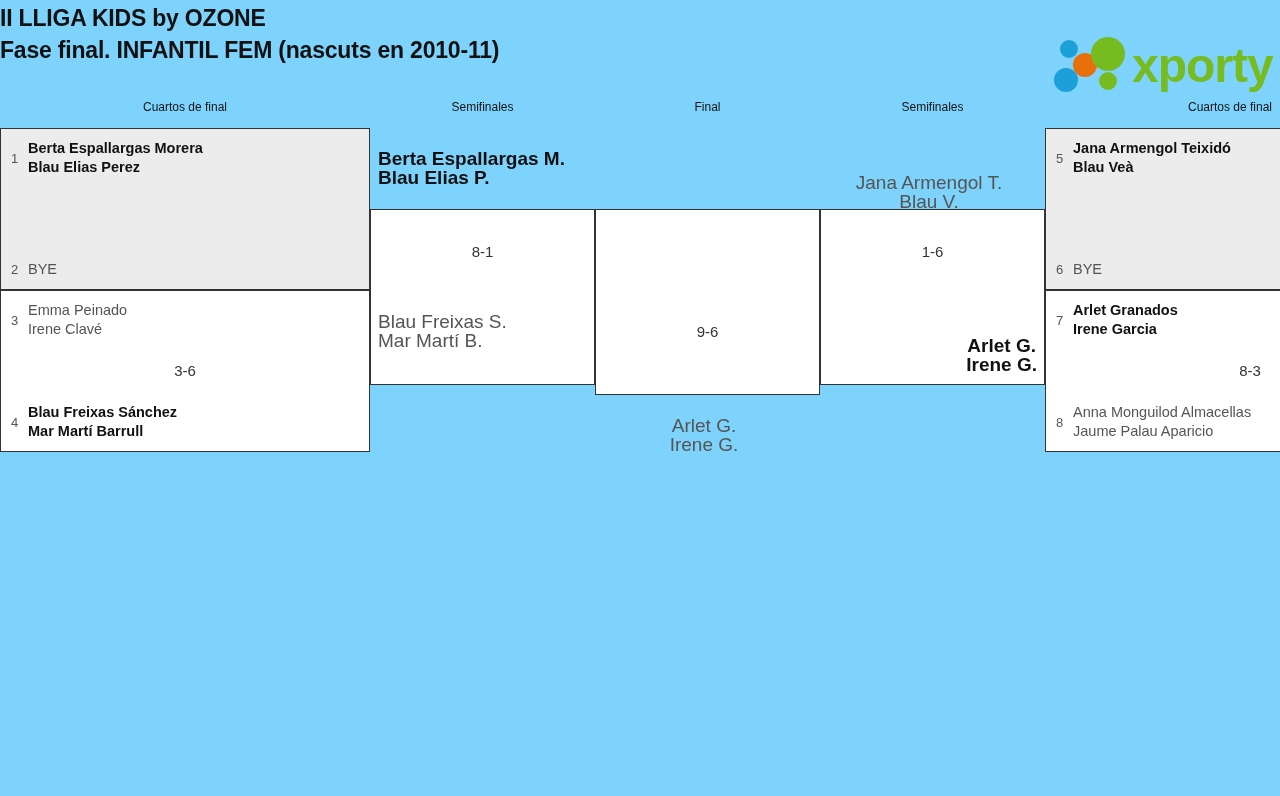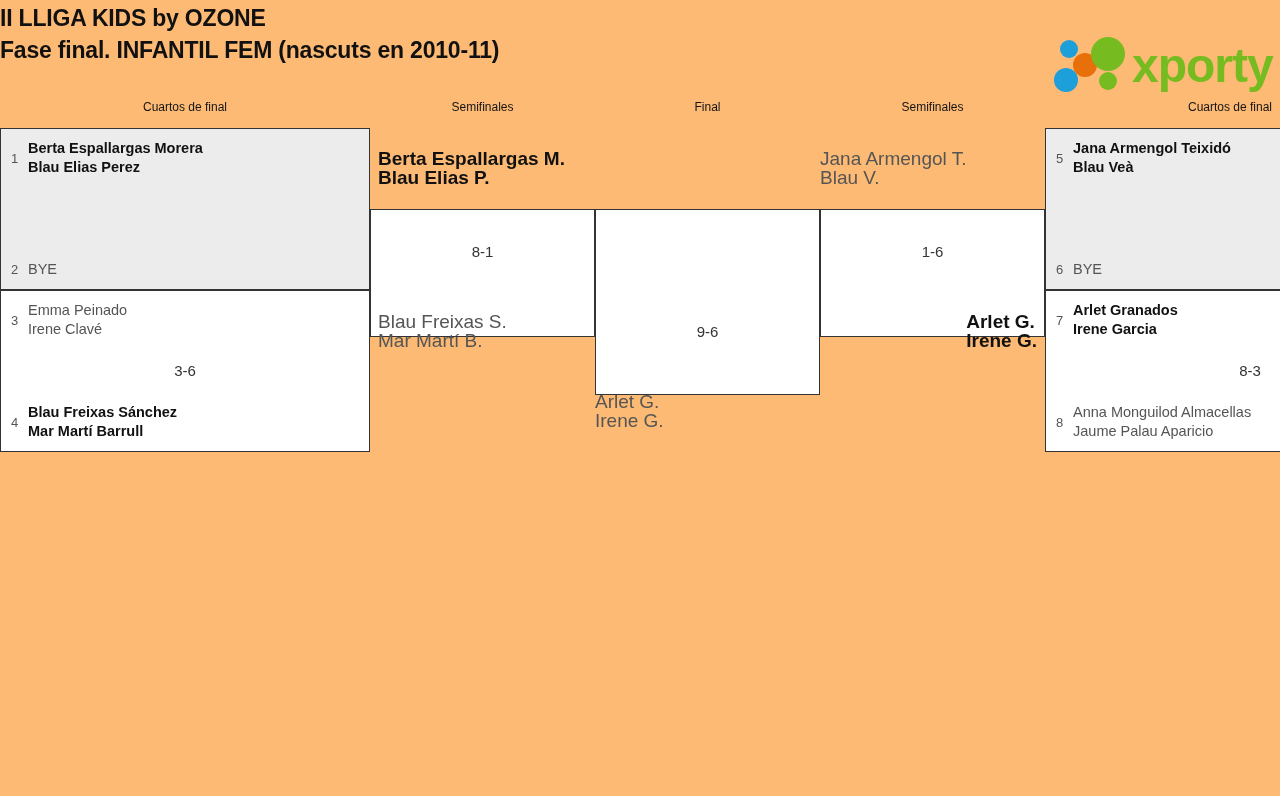--- a/index.html
+++ b/index.html
@@ -9,21 +9,21 @@
     height: 796px;
     background: #ffffff;
     font-family: "Liberation Sans", "DejaVu Sans", sans-serif;
     overflow: hidden;
   }
 
   #page {
     position: relative;
     width: 1280px;
     height: 796px;
-    background: #fdba74;
+    background: #7dd3fc;
   }
 
   
   .title-block {
     position: absolute;
     left: 0px;
     top: 2px;
     width: 900px;
   }
   .title-line {
@@ -69,21 +69,21 @@
     background: #ffffff;
   }
   .box.shaded { background: #ececec; }
 
   
   .qf { width: 370px; height: 162px; }
   .qf-l { left: 0px; }
   .qf-r { left: 1045px; width: 300px; }
 
   
-  .sf { width: 225px; height: 128px; }
+  .sf { width: 225px; height: 176px; }
   .sf-l { left: 370px; top: 209px; }
   .sf-r { left: 820px; top: 209px; }
 
   
   .fin { left: 595px; top: 209px; width: 225px; height: 186px; }
 
   
   .entrant {
     position: absolute;
     display: flex;
@@ -128,21 +128,21 @@
   
   .float-names {
     position: absolute;
     font-size: 19px;
     line-height: 19px;
     white-space: nowrap;
   }
   .float-names .nm { display: block; }
   .float-names.winner { color: #111111; font-weight: bold; }
   .float-names.loser  { color: #555555; font-weight: normal; }
-  .float-names.align-right { text-align: left; }
+  .float-names.align-right { text-align: center; margin-top: 24px; }
 </style>
 </head>
 <body>
 
 <div id="page">
 
   <div class="title-block">
     <div class="title-line">II LLIGA KIDS by OZONE</div>
     <div class="title-line">Fase final. INFANTIL FEM (nascuts en 2010-11)</div>
   </div>

